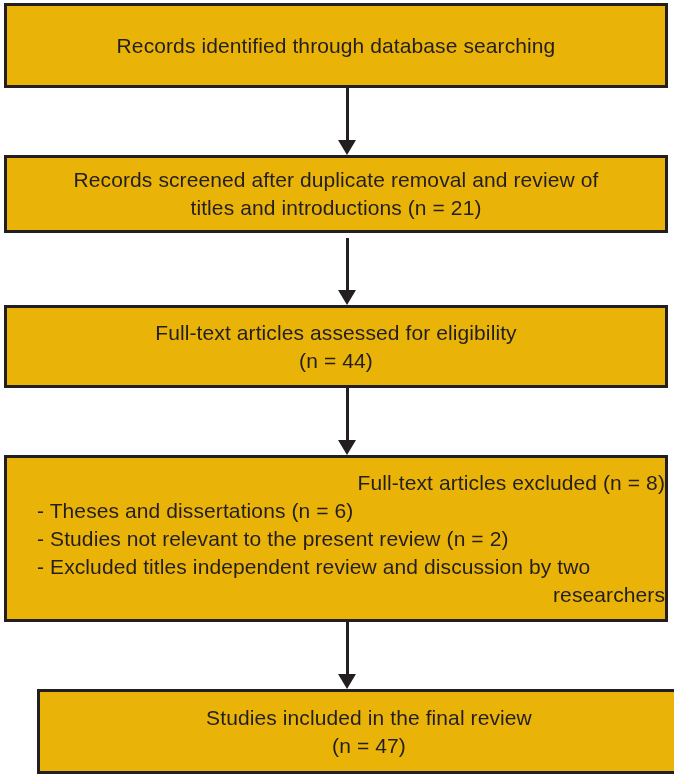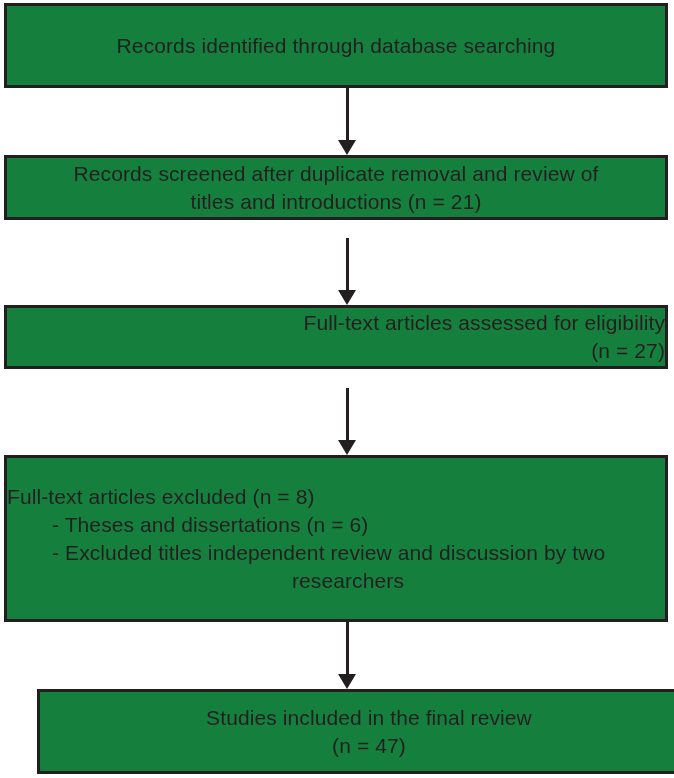--- a/index.html
+++ b/index.html
@@ -14,38 +14,38 @@
     color: #231f20;
     position: relative;
     overflow: hidden;
   }
   .box {
     position: absolute;
     left: 4px;
     width: 664px;
     box-sizing: border-box;
     border: 3px solid #231f20;
-    background: #15803d;
+    background: #eab308;
     display: flex;
     flex-direction: column;
     justify-content: center;
     font-size: 21px;
     line-height: 28px;
     letter-spacing: 0.1px;
   }
   .center-text { text-align: center; }
   .box1 { top: 3px;   height: 85px; }
-  .box2 { top: 155px; height: 65px; }
-  .box3 { top: 305px; height: 64px; align-items: flex-end; }
+  .box2 { top: 155px; height: 78px; }
+  .box3 { top: 305px; height: 83px; }
   .box4 { top: 455px; height: 167px; }
   .box5 { top: 689px; height: 85px; margin-left: 33px; }
   .line { white-space: nowrap; }
-  .box4 .title { text-align: left; }
-  .box4 .bullet { padding-left: 45px; text-align: left; }
-  .box4 .bullet-cont { padding-left: 24px; text-align: center; }
+  .box4 .title { text-align: right; }
+  .box4 .bullet { padding-left: 30px; text-align: left; }
+  .box4 .bullet-cont { padding-left: 24px; text-align: right; }
   .arrow {
     position: absolute;
     left: 338px;
     width: 18px;
     display: flex;
     flex-direction: column;
     align-items: center;
   }
   .arrow-line {
     width: 3px;
@@ -83,31 +83,32 @@
     <div class="line">titles and introductions (n = 21)</div>
   </div>
 
   <div class="arrow a2">
     <div class="arrow-line"></div>
     <div class="arrow-head"></div>
   </div>
 
   <div class="box box3 center-text">
     <div class="line">Full-text articles assessed for eligibility</div>
-    <div class="line">(n = 27)</div>
+    <div class="line">(n = 44)</div>
   </div>
 
   <div class="arrow a3">
     <div class="arrow-line"></div>
     <div class="arrow-head"></div>
   </div>
 
   <div class="box box4">
     <div class="line title">Full-text articles excluded (n = 8)</div>
     <div class="line bullet">- Theses and dissertations (n = 6)</div>
+    <div class="line bullet">- Studies not relevant to the present review (n = 2)</div>
     <div class="line bullet">- Excluded titles independent review and discussion by two</div>
     <div class="line bullet-cont">researchers</div>
   </div>
 
   <div class="arrow a4">
     <div class="arrow-line"></div>
     <div class="arrow-head"></div>
   </div>
 
   <div class="box box5 center-text">

